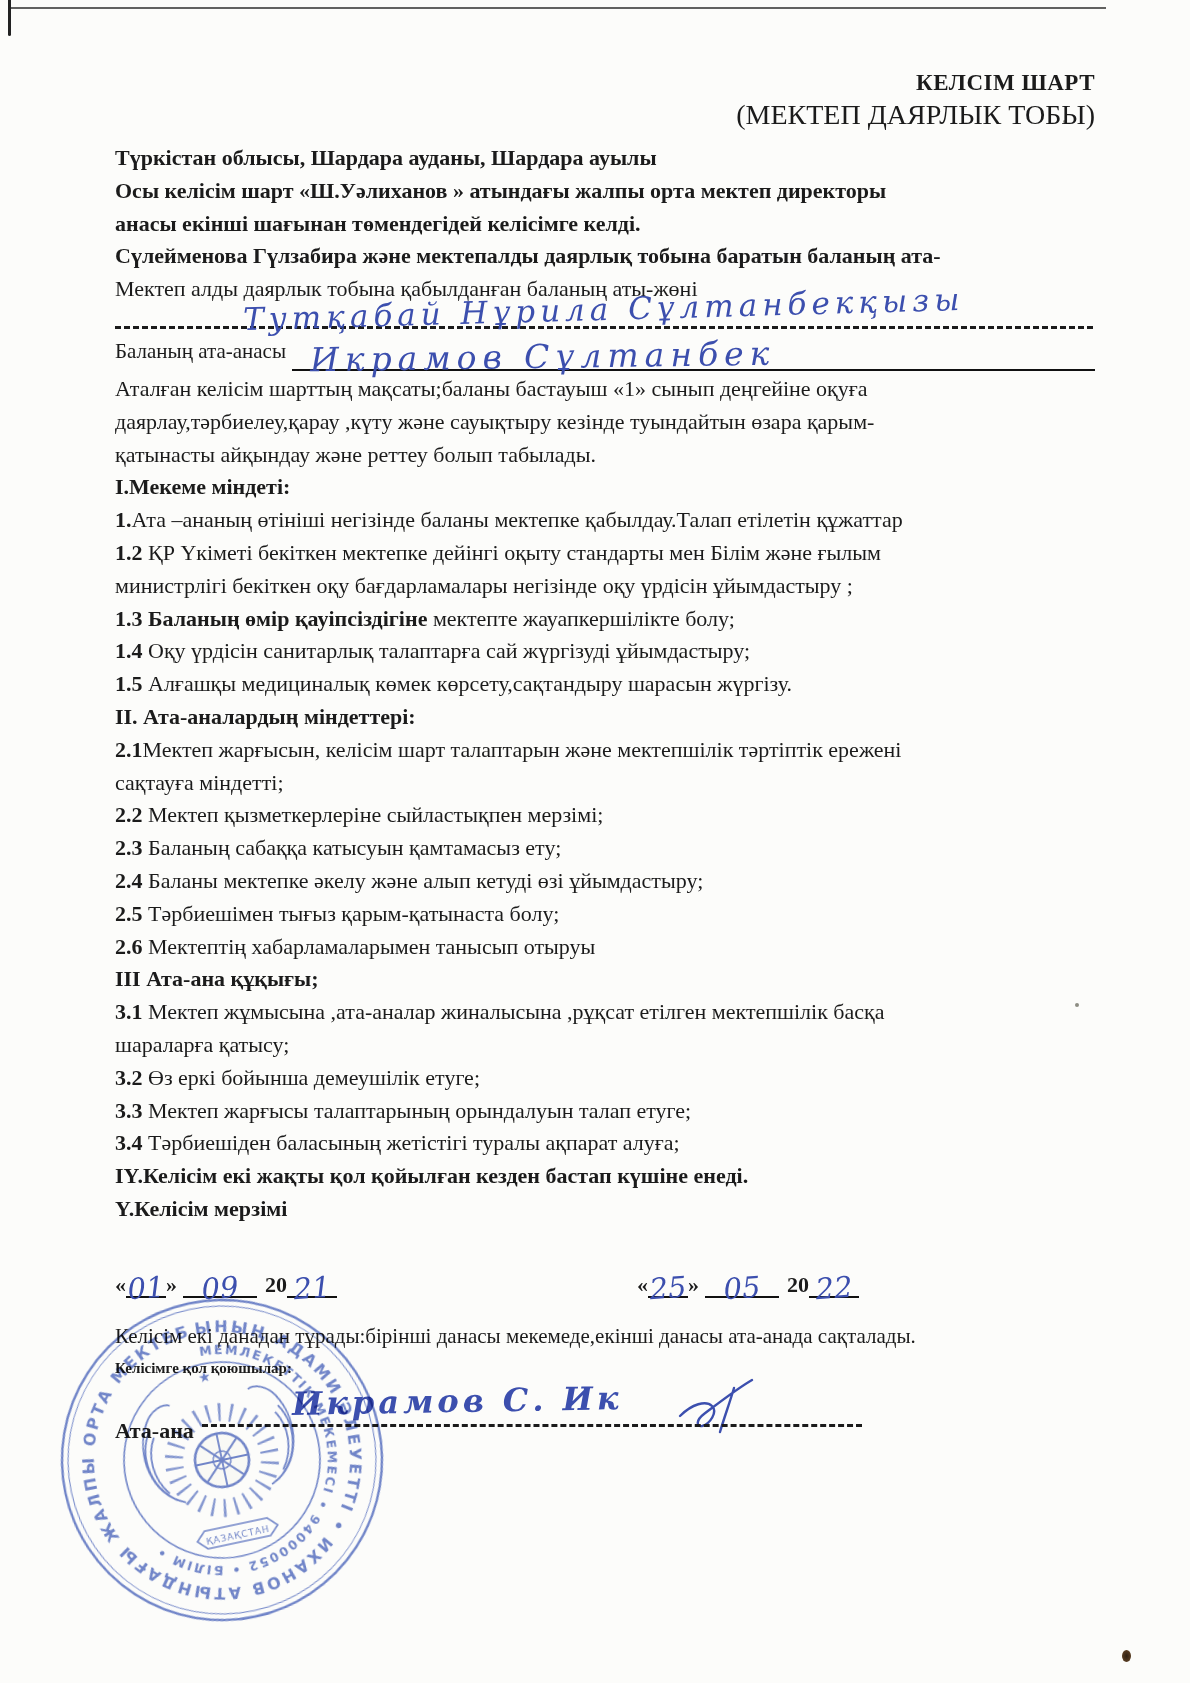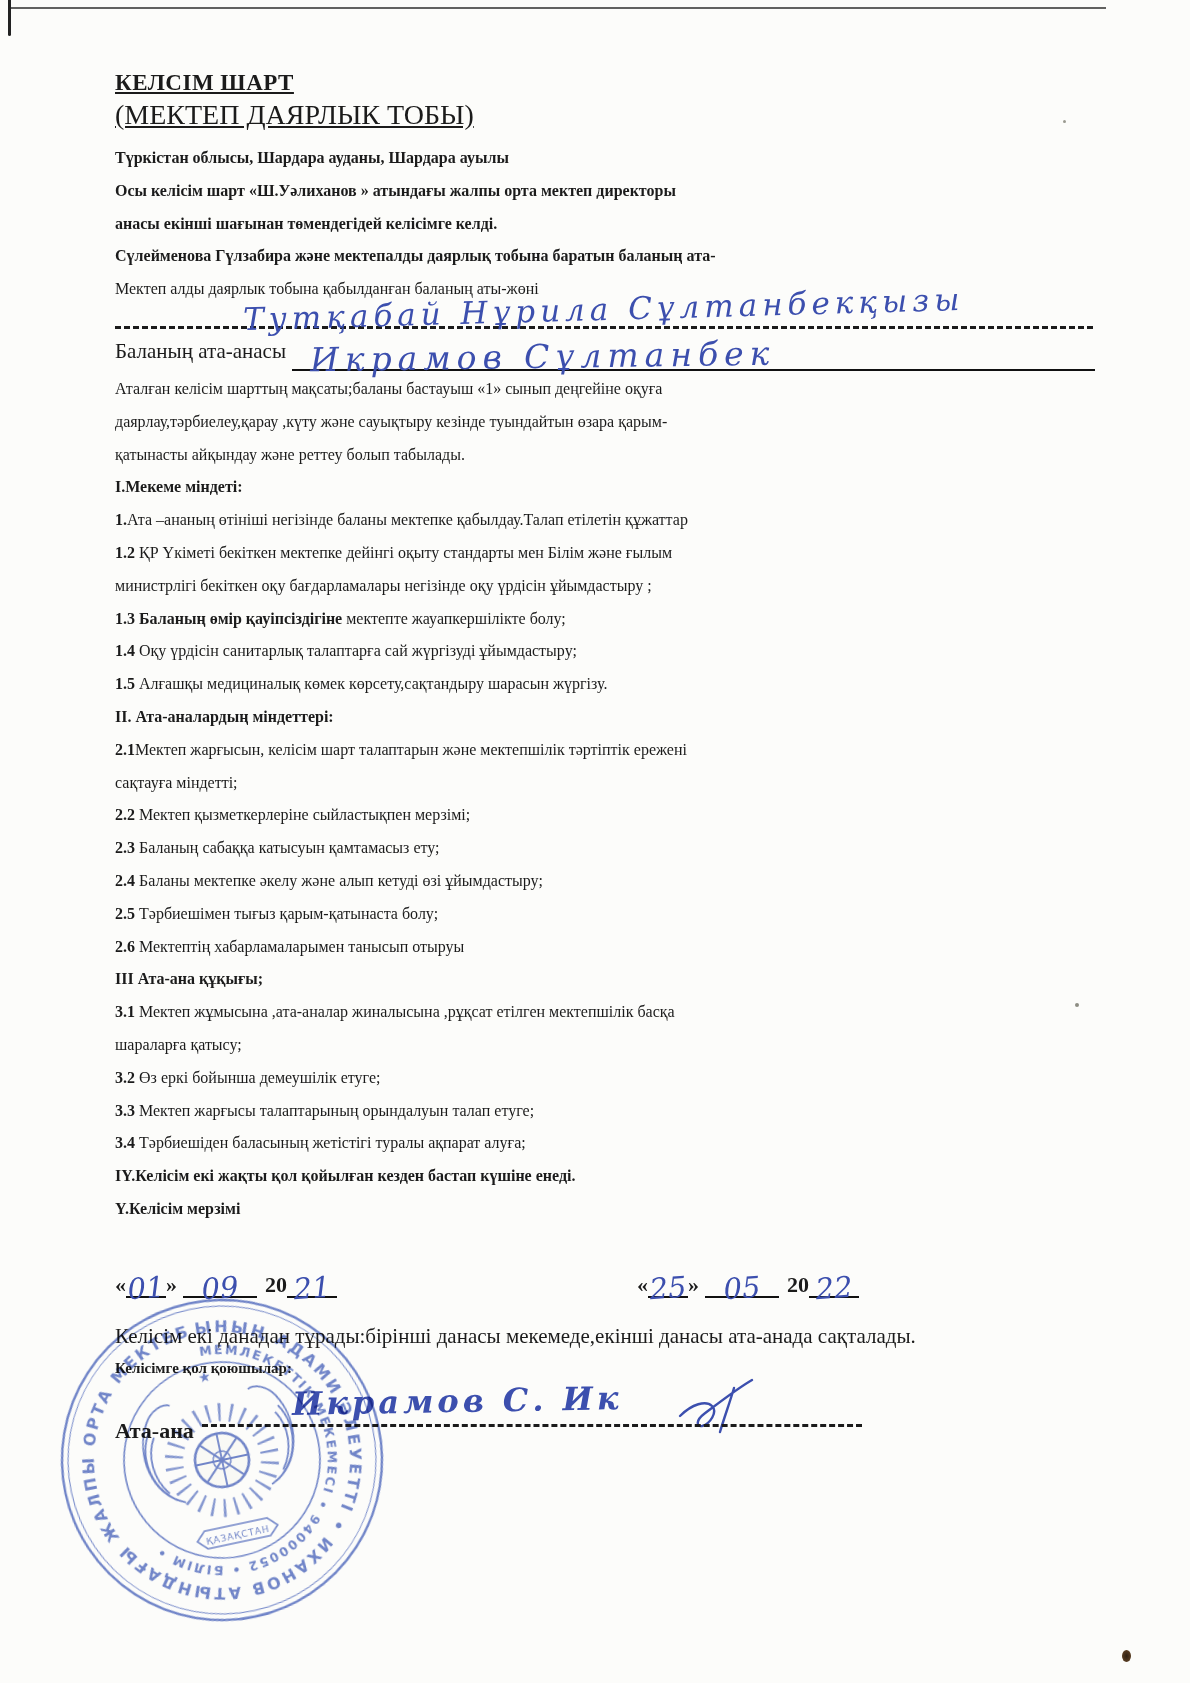--- a/index.html
+++ b/index.html
@@ -13,26 +13,26 @@
   }
   
   .scan-topline{position:absolute;top:7px;left:10px;width:1096px;height:2px;background:#3a3a3a;opacity:.8;}
   .scan-corner{position:absolute;top:0;left:8px;width:3px;height:36px;background:#222;border-radius:0 0 2px 2px;}
   .speck{position:absolute;border-radius:50%;}
   .speck1{left:1122px;top:1650px;width:9px;height:12px;background:radial-gradient(#2f2013,#6b4a2a);}
   .speck2{left:1063px;top:120px;width:3px;height:3px;background:#9a9a90;}
   .speck3{left:1075px;top:1003px;width:4px;height:4px;background:#8d8d82;}
 
   .content{position:absolute;left:115px;top:68px;width:980px;}
-  .doc-header{text-align:left;text-decoration:underline;}
+  .doc-header{text-align:right;}
   .title{font-size:23px;font-weight:bold;letter-spacing:.5px;line-height:30px;}
   .subtitle{font-size:28px;line-height:33px;}
 
   .bodytext{margin-top:11px;}
-  .ln{font-size:16px;line-height:32.8px;white-space:nowrap;}
+  .ln{font-size:22px;line-height:32.8px;white-space:nowrap;}
   .b{font-weight:bold;}
   .num{font-weight:bold;}
 
   
   .hw{
     font-family:"DejaVu Serif",serif;
     font-style:italic;
     color:#3c4fae;
     white-space:nowrap;
   }

